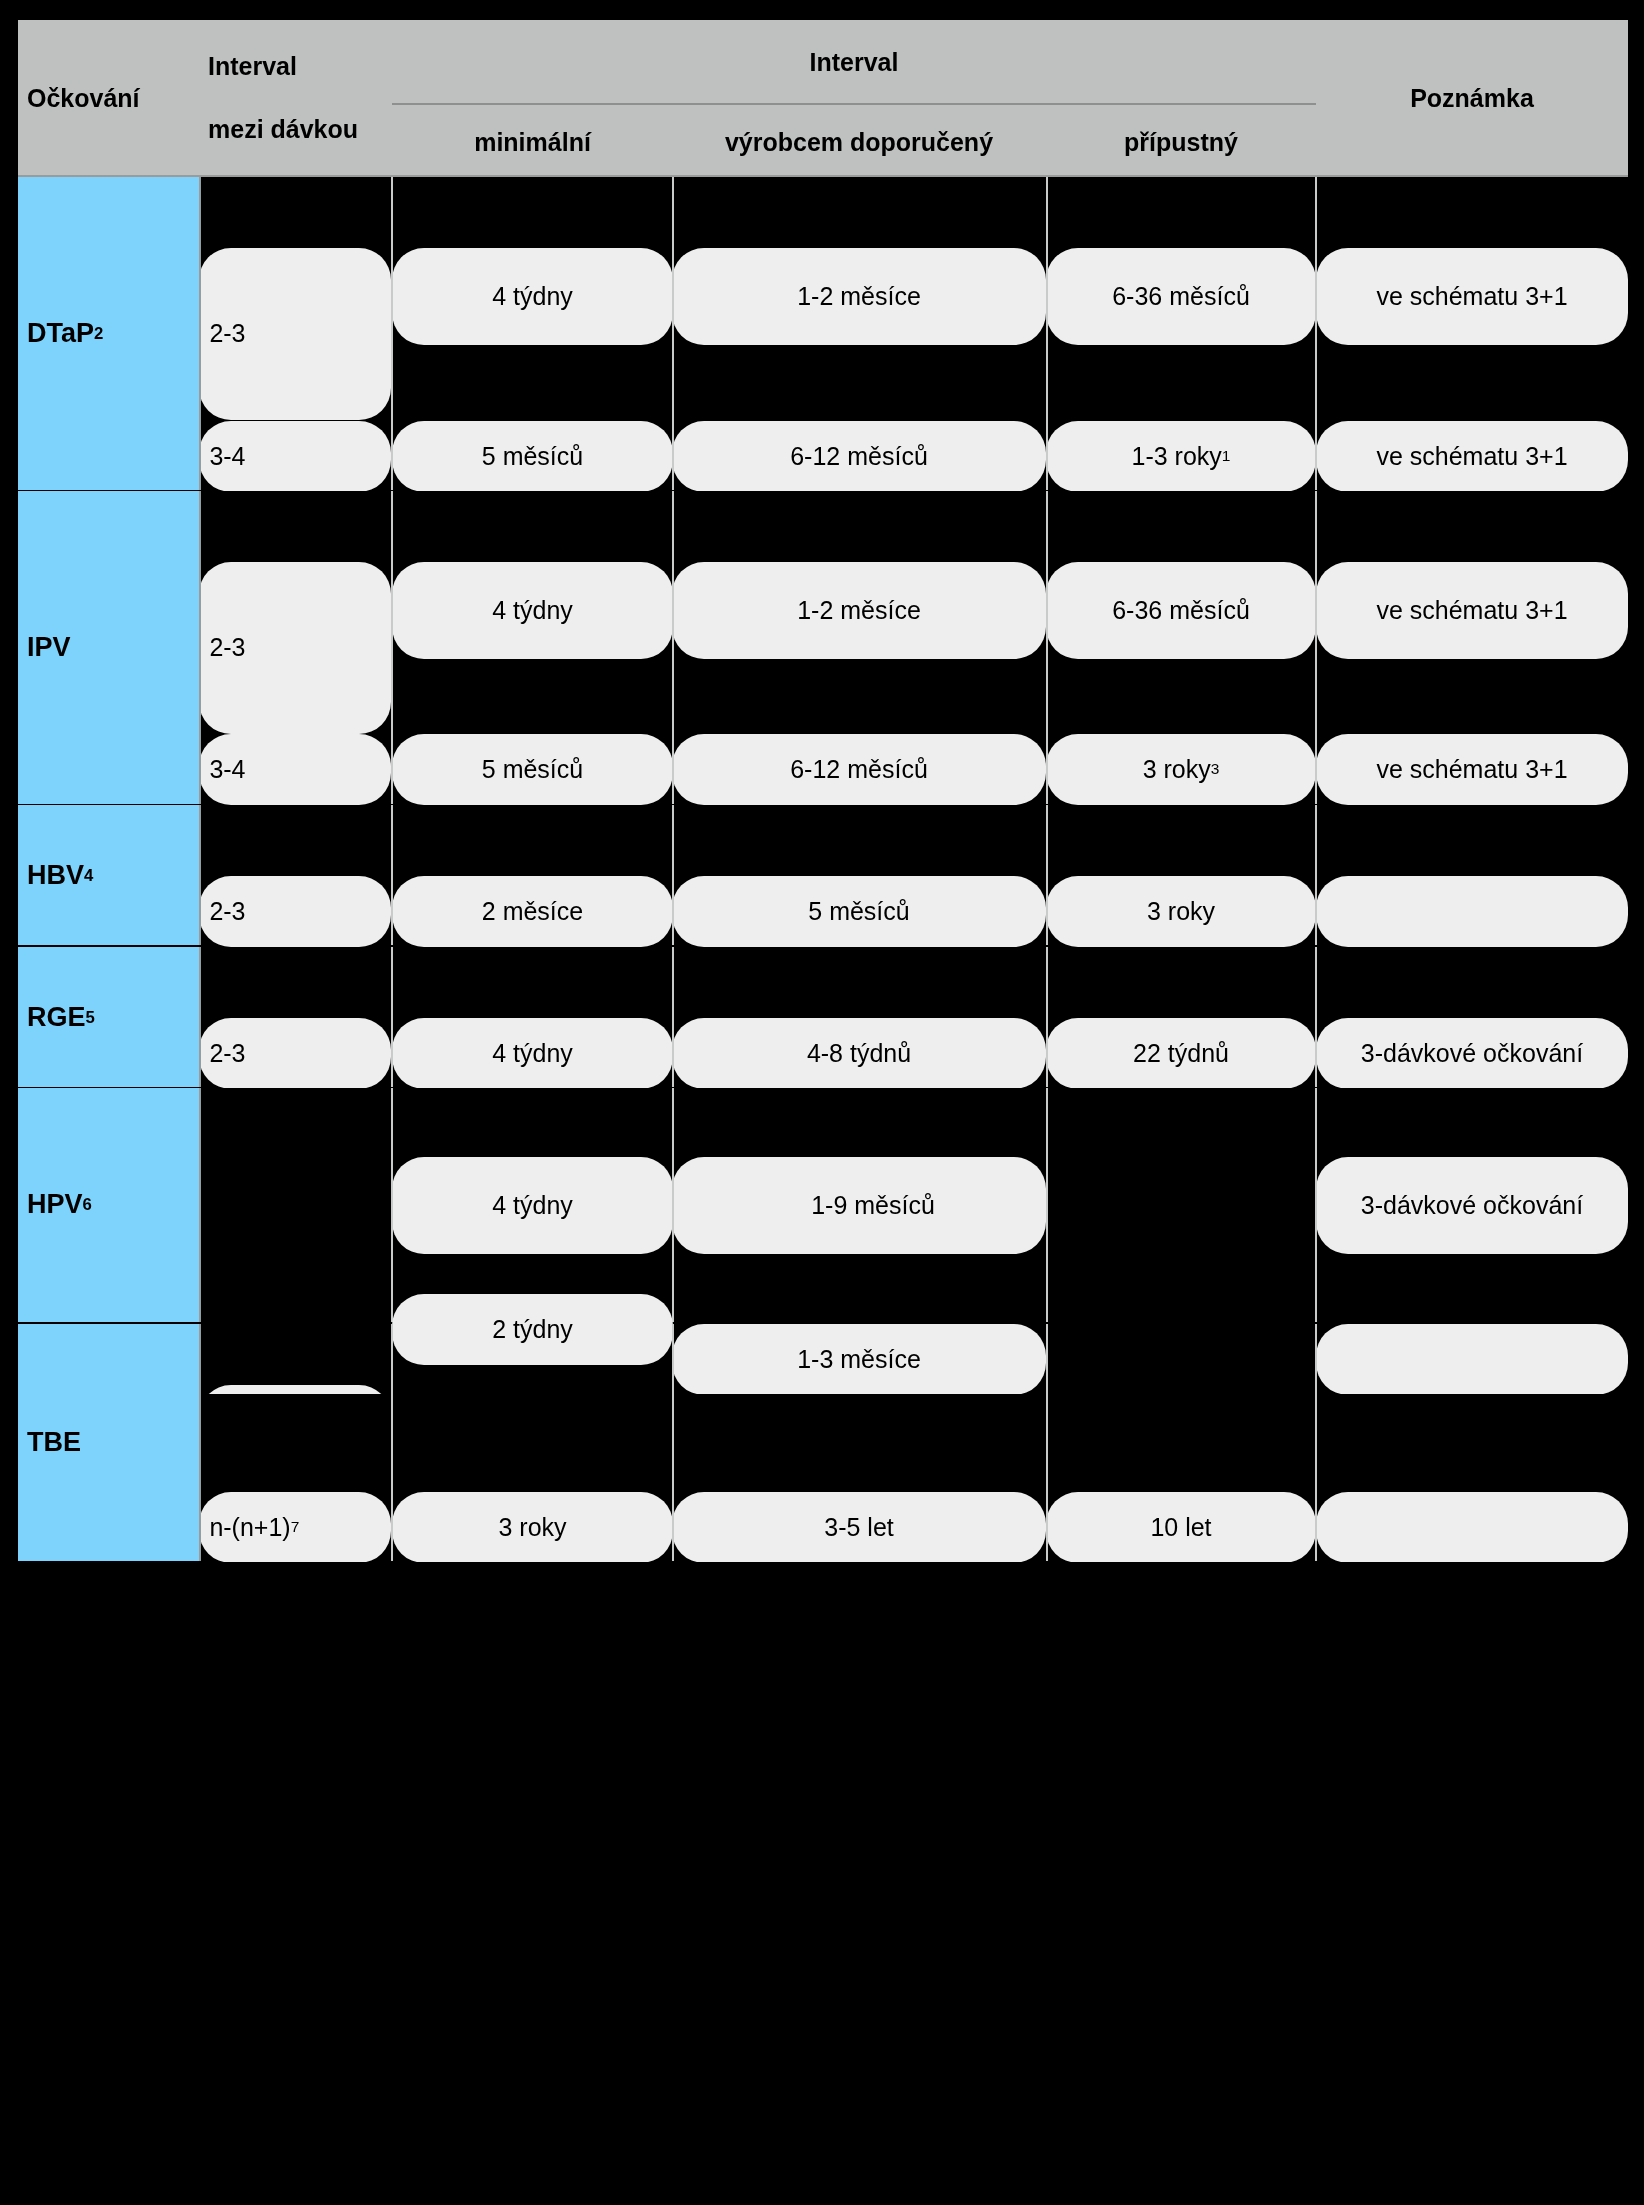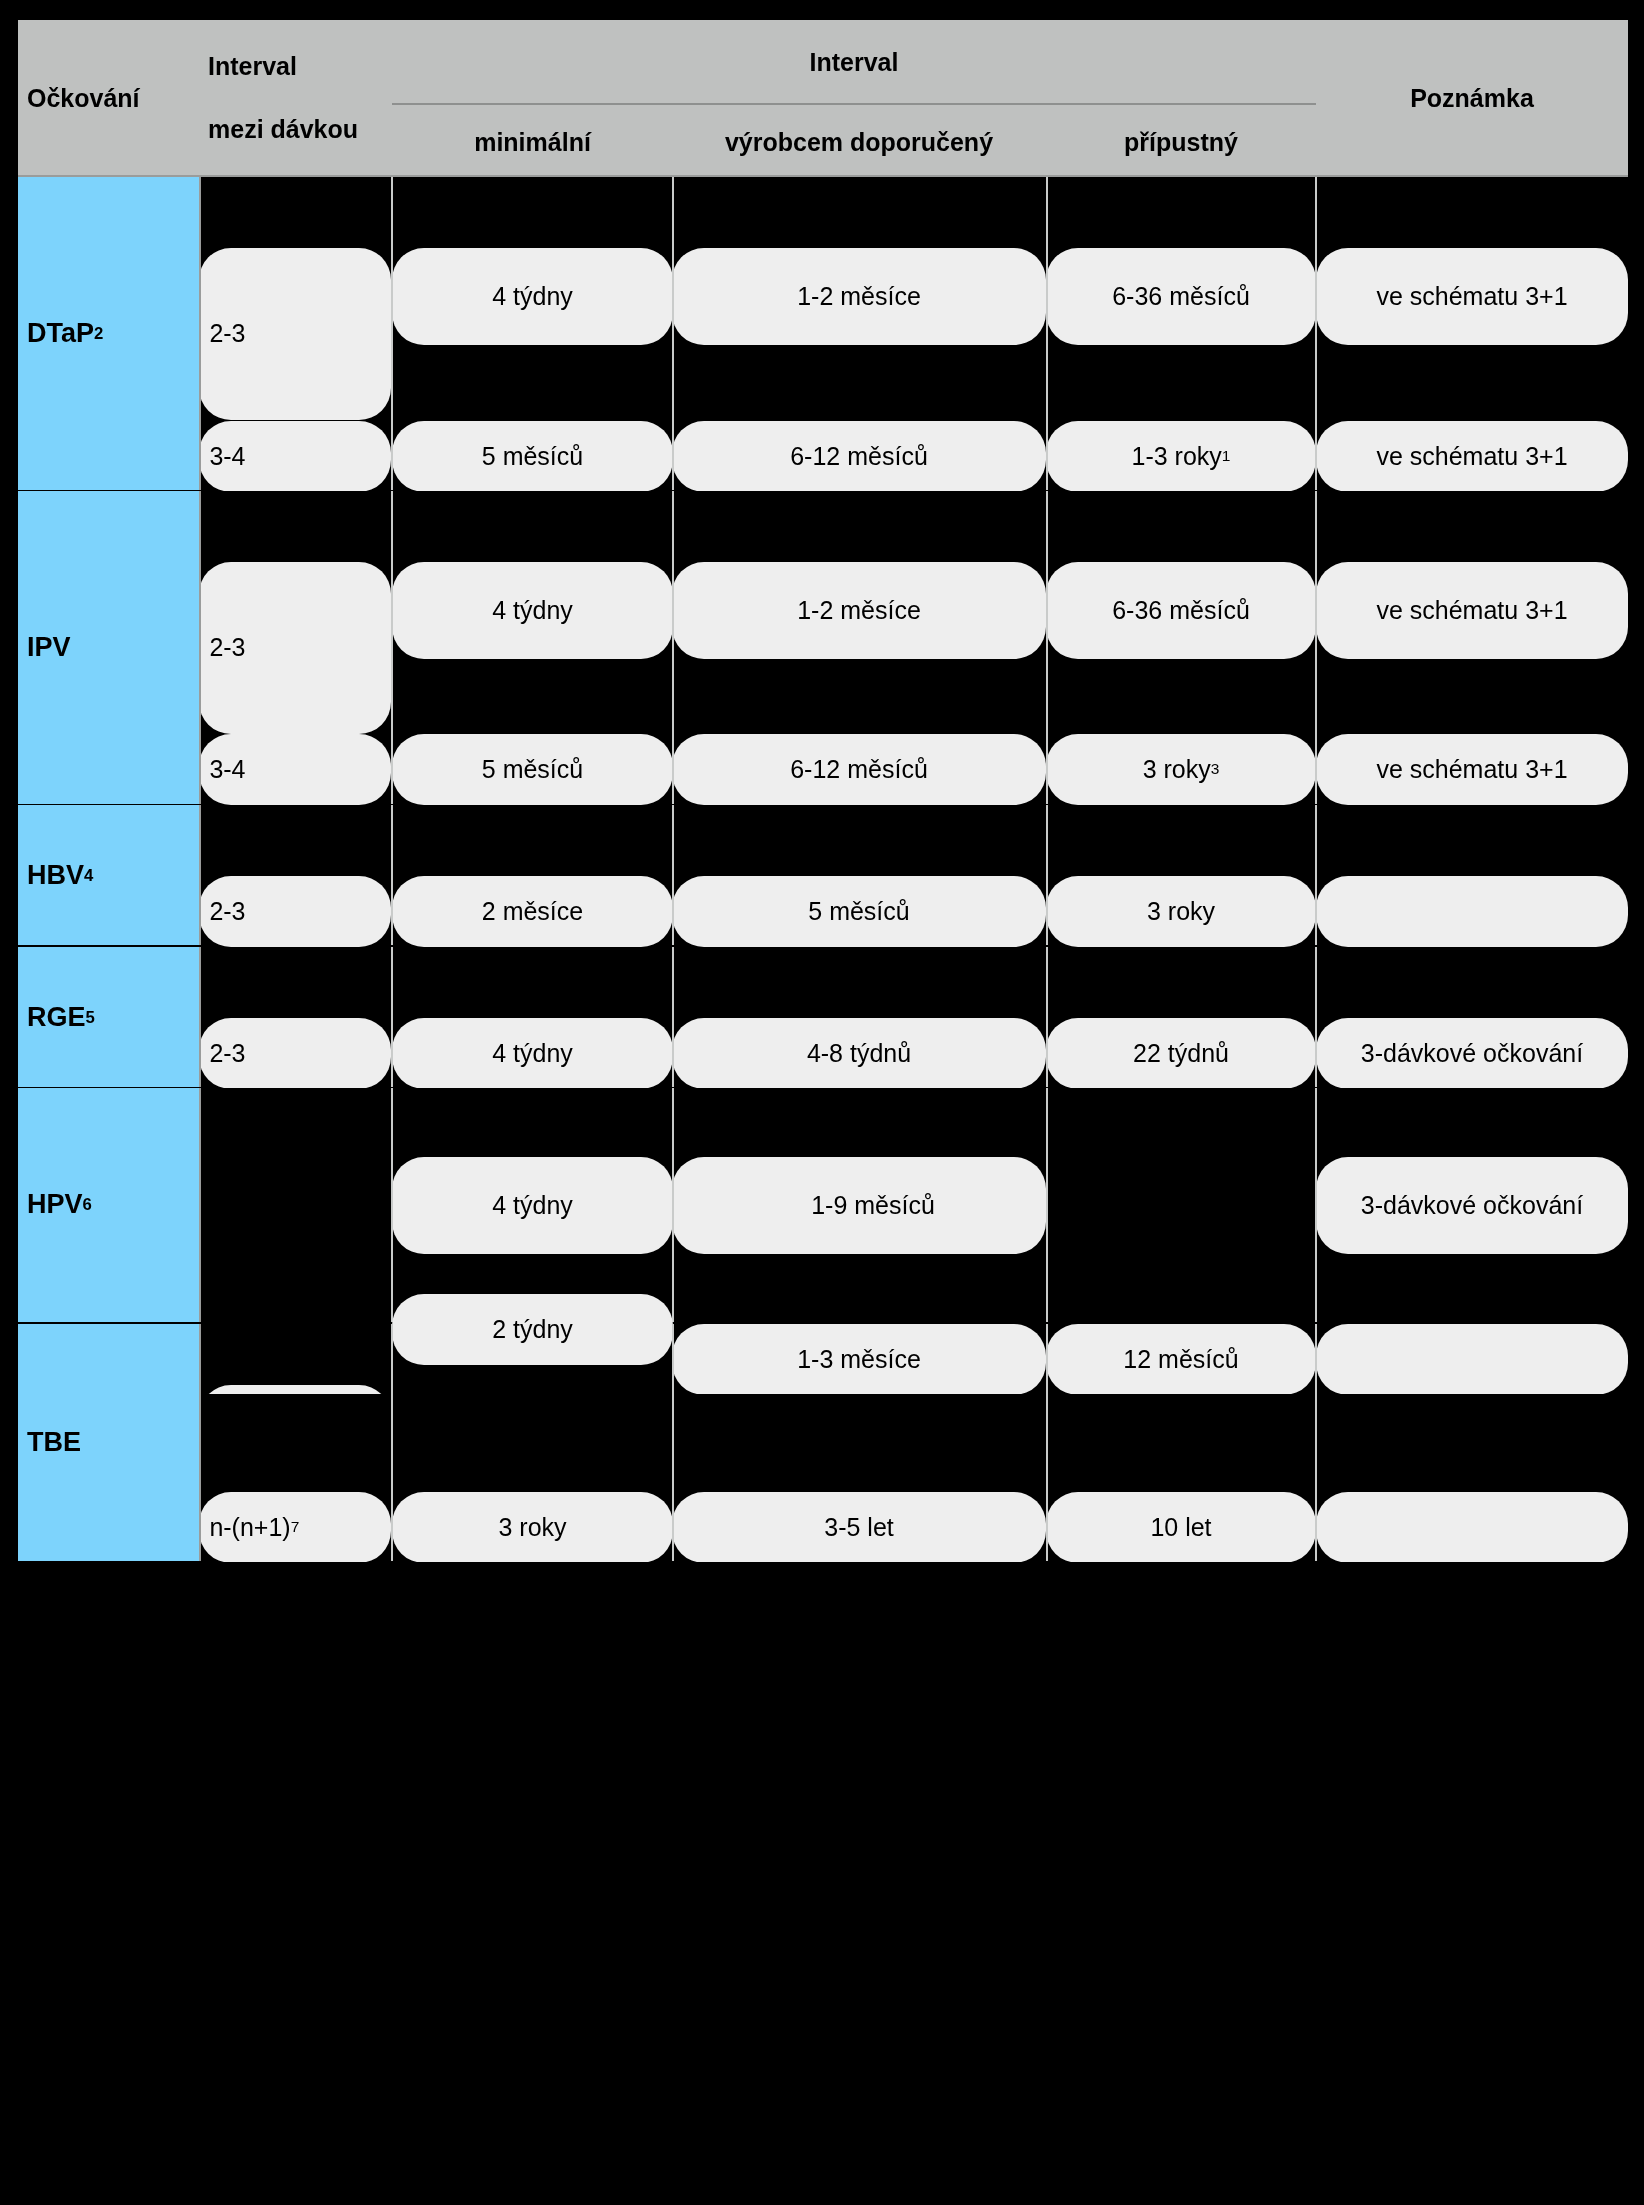--- a/index.html
+++ b/index.html
@@ -144,21 +144,20 @@
       <div class="vline" style="left: 373px; top: 1068px; height: 234px;"></div>
       <div class="vline" style="left: 654px; top: 1068px; height: 234px;"></div>
       <div class="vline" style="left: 1028px; top: 1068px; height: 234px;"></div>
       <div class="vline" style="left: 1297px; top: 1068px; height: 234px;"></div>
       <div class="vline" style="background: rgb(154, 156, 155); left: 181px; top: 1068px; height: 234px;"></div>
       <div class="cell rowhdr" style="left: 0px; top: 1304px; width: 181px; height: 239px;">TBE</div>
       <div class="blackline" style="left: 0px; top: 1541px; width: 1610px;"></div>
       <div class="cell data left" style="left: 181px; top: 1365px; width: 192px; height: 86px;">1-2</div>
       <div class="cell data" style="left: 374px; top: 1274px; width: 281px; height: 71px;">2 týdny</div>
       <div class="cell data" style="left: 654px; top: 1304px; width: 374px; height: 71px;">1-3 měsíce</div>
-      <div class="cell data" style="left: 1028px; top: 1304px; width: 270px; height: 71px;">12 měsíců</div>
       <div class="cell data" style="left: 1298px; top: 1304px; width: 312px; height: 71px;"></div>
       <div class="cell black" style="left: 181px; top: 1374px; width: 192px; height: 97px;"></div>
       <div class="cell black" style="left: 374px; top: 1374px; width: 281px; height: 97px;"></div>
       <div class="cell black" style="left: 654px; top: 1374px; width: 374px; height: 97px;"></div>
       <div class="cell black" style="left: 1028px; top: 1374px; width: 270px; height: 97px;"></div>
       <div class="cell black" style="left: 1298px; top: 1374px; width: 312px; height: 97px;"></div>
       <div class="cell data left" style="left: 181px; top: 1472px; width: 192px; height: 71px;">n-(n+1)<sup>7</sup></div>
       <div class="cell data" style="left: 374px; top: 1472px; width: 281px; height: 71px;">3 roky</div>
       <div class="cell data" style="left: 654px; top: 1472px; width: 374px; height: 71px;">3-5 let</div>
       <div class="cell data" style="left: 1028px; top: 1472px; width: 270px; height: 71px;">10 let</div>

